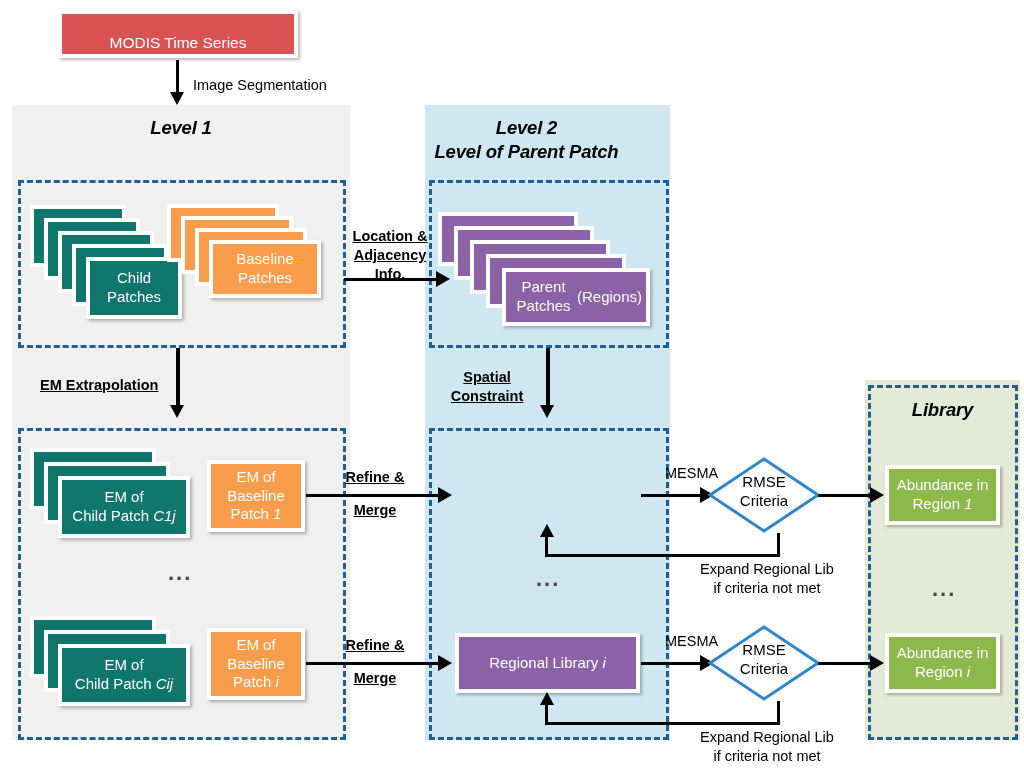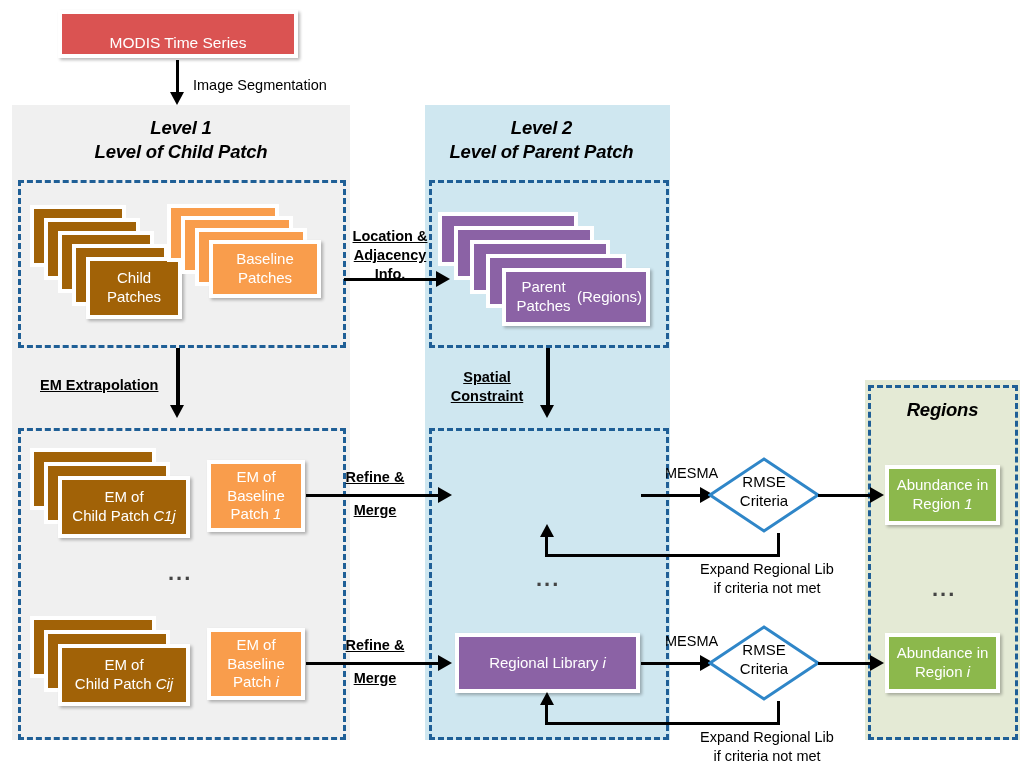--- a/index.html
+++ b/index.html
@@ -51,21 +51,21 @@
     justify-content:center;
     text-align:center;
     font-size:15px;
     line-height:1.24;
     box-shadow:2px 2px 3px rgba(0,0,0,0.28);
     padding:2px 4px;
   }
   .card.noshadow{box-shadow:none;}
   .card i{font-style:italic;}
 
-  .teal{background:#a16207;}
+  .teal{background:#0f766e;}
   .orange{background:#f99d4c;}
   .purple{background:#8b62a5;}
   .green{background:#8cb84c;}
   .red{background:#da5352;align-items:flex-end;}
 
   
   .hline{position:absolute;background:#000;height:3px;}
   .vline{position:absolute;background:#000;width:3px;}
 
   .arrow-down{
@@ -135,30 +135,29 @@
 
   <div class="panel panel-l2" style="left:425px;top:105px;width:245px;height:85px;"></div>
   <div class="panel panel-l2" style="left:425px;top:175px;width:245px;height:175px;"></div>
   <div class="panel panel-l2" style="left:425px;top:350px;width:245px;height:82px;"></div>
   <div class="panel panel-l2" style="left:425px;top:425px;width:245px;height:315px;"></div>
 
   <div class="panel panel-res" style="left:865px;top:380px;width:155px;height:360px;"></div>
 
   <div class="panel-title" style="left:12px;top:116px;width:338px;">
     <div>Level 1</div>
-    <div>Level of Child Patch</div>
-  </div>
-
-  <div class="panel-title" style="left:440px;top:116px;width:203px;">
+  </div>
+
+  <div class="panel-title" style="left:425px;top:116px;width:203px;">
     <div>Level 2</div>
     <div>Level of Parent Patch</div>
   </div>
 
   <div class="panel-title" style="left:865px;top:398px;width:155px;">
-    <div>Regions</div>
+    <div>Library</div>
   </div>
 
   <div class="dash" style="left:18px;top:180px;width:328px;height:168px;"></div>
   <div class="dash" style="left:18px;top:428px;width:328px;height:312px;"></div>
 
   <div class="dash" style="left:429px;top:180px;width:240px;height:168px;"></div>
   <div class="dash" style="left:429px;top:428px;width:240px;height:312px;"></div>
 
   <div class="dash" style="left:868px;top:385px;width:150px;height:355px;"></div>
 

